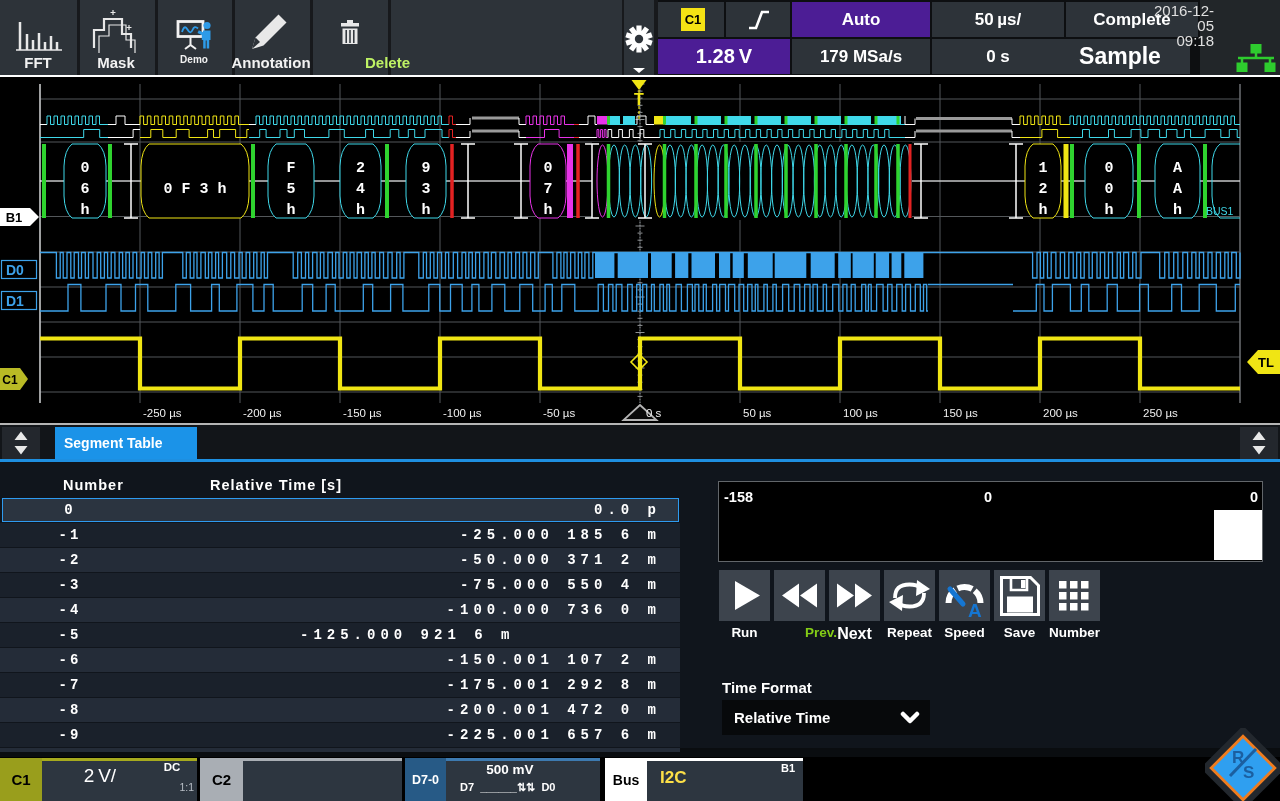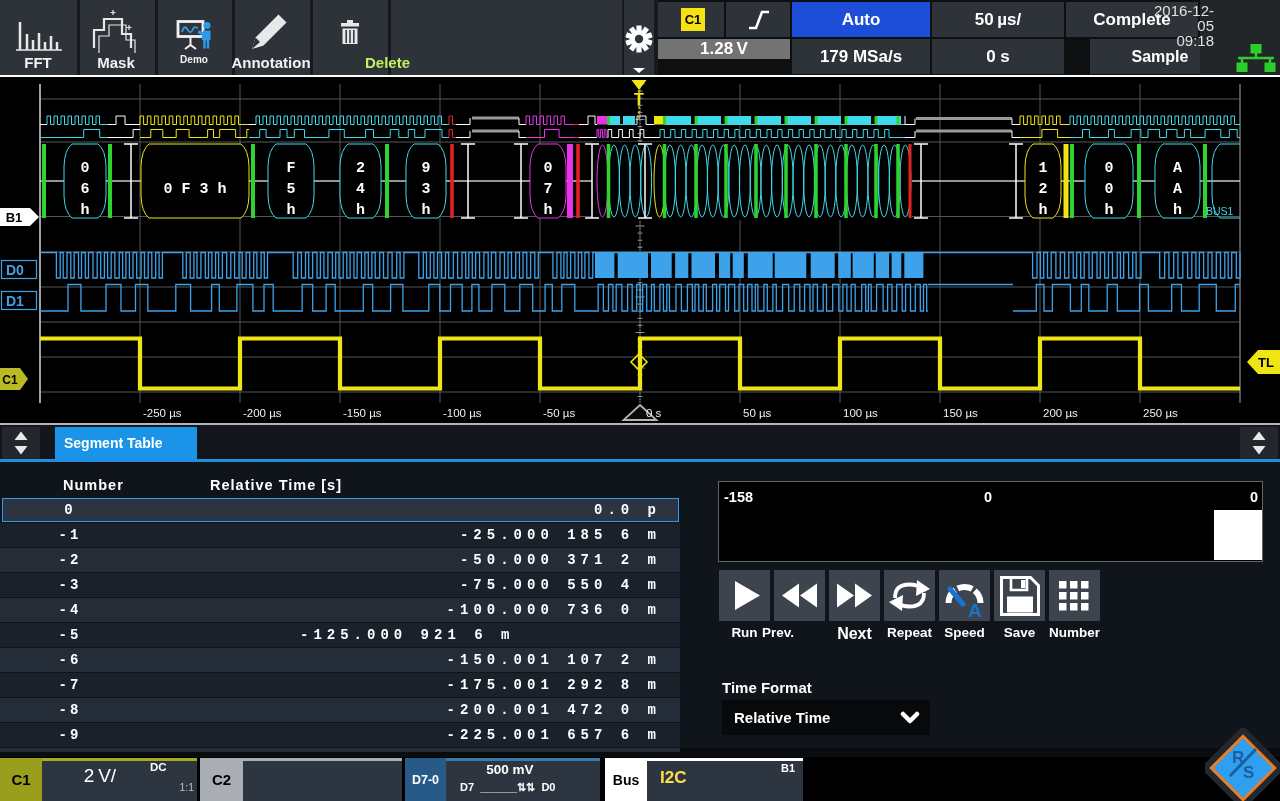--- a/index.html
+++ b/index.html
@@ -70,27 +70,27 @@
     </g>
 <path d="M14,68 h12 l-6,5 Z" fill="#fff"></path>
 </svg>
 <div class="abs" style="left:658px;top:0;width:622px;height:75px;background:#0d0f11"></div>
 <div class="cell" style="left:658px;top:2px;width:66px;height:35px;background:#2d3339;font-size:17px;color:#fff"></div>
 <div class="abs" style="left:681px;top:8px;width:24px;height:23px;background:#f5e214;color:#000;font-size:13px;font-weight:bold;display:flex;align-items:center;justify-content:center;">C1</div>
 <div class="cell" style="left:726px;top:2px;width:64px;height:35px;background:#2d3339;font-size:17px;color:#fff"></div>
 <svg class="abs" width="64" height="35" style="left:726px;top:2px">
     <path d="M23,26 h7 l6,-16 h7" stroke="#fff" stroke-width="2.6" fill="none"></path>
   </svg>
-<div class="cell" style="left:658px;top:39px;width:132px;height:20px;background:#737373;font-size:17px;color:#fff">1.28 V</div>
-<div class="cell" style="left:792px;top:2px;width:138px;height:35px;background:#1d4ed8;font-size:17px;color:#fff">Auto</div>
+<div class="cell" style="left:658px;top:39px;width:132px;height:35px;background:#4c1d95;font-size:20px;color:#fff">1.28 V</div>
+<div class="cell" style="left:792px;top:2px;width:138px;height:35px;background:#4c1d95;font-size:17px;color:#fff">Auto</div>
 <div class="cell" style="left:792px;top:39px;width:138px;height:35px;background:#2d3339;font-size:17px;color:#fff">179 MSa/s</div>
 <div class="cell" style="left:932px;top:2px;width:132px;height:35px;background:#2d3339;font-size:17px;color:#fff">50 µs/</div>
 <div class="cell" style="left:932px;top:39px;width:132px;height:35px;background:#2d3339;font-size:17px;color:#fff">0 s</div>
 <div class="cell" style="left:1066px;top:2px;width:132px;height:35px;background:#2d3339;font-size:17px;color:#fff">Complete</div>
-<div class="cell" style="left:1090px;top:39px;width:140px;height:35px;background:#2d3339;font-size:16px;color:#fff">Sample</div>
+<div class="cell" style="left:1050px;top:39px;width:140px;height:35px;background:#2d3339;font-size:23px;color:#fff">Sample</div>
 <div class="abs" style="left:1200px;top:0;width:80px;height:75px;background:#222629"></div>
 <div class="abs" style="left:1138px;top:3px;width:76px;text-align:right;color:#e0e0e0;font-size:15px;line-height:15px">2016-12-05<br>09:18</div>
 <svg class="abs" width="44" height="28" style="left:1234px;top:44px">
 <g fill="#2ecc2e" stroke="#2ecc2e">
 <rect x="17" y="0" width="10" height="9"></rect>
 <path d="M22,9 v5 M4,14 h36 M8,19 v-5 M36,19 v-5" stroke-width="2.5" fill="none"></path>
 <rect x="3" y="19" width="10" height="9"></rect>
 <rect x="31" y="19" width="10" height="9"></rect>
 </g>
   </svg>
@@ -452,21 +452,21 @@
 <div class="abs" style="left:300px;top:727px;width:361px;text-align:right;color:#fff;font-size:14px;font-weight:bold;font-family:'Liberation Mono',monospace;letter-spacing:5px">-225.001 657 6 m</div>
 <div class="abs" style="left:0;top:748px;width:680px;height:4px;background:#242c38"></div>
 <div class="abs" style="left:718px;top:481px;width:545px;height:81px;background:#000;border:1px solid #62666a"></div>
 <div class="abs" style="left:724px;top:489px;width:100px;color:#fff;font-size:14.5px;font-weight:bold">-158</div>
 <div class="abs" style="left:938px;top:489px;width:100px;text-align:center;color:#fff;font-size:14.5px;font-weight:bold">0</div>
 <div class="abs" style="left:1160px;top:489px;width:98px;text-align:right;color:#fff;font-size:14.5px;font-weight:bold">0</div>
 <div class="abs" style="left:1214px;top:510px;width:48px;height:50px;background:#fff"></div>
 <div class="abs" style="left:719px;top:570px;width:51px;height:51px;background:#3d444d"></div>
 <div class="abs" style="left:707px;top:625px;width:75px;text-align:center;color:#fff;font-size:13.5px;font-weight:bold">Run</div>
 <div class="abs" style="left:774px;top:570px;width:51px;height:51px;background:#3d444d"></div>
-<div class="abs" style="left:762px;top:625px;width:75px;text-align:left;color:#ffffff;font-size:13.5px;font-weight:bold">Prev.</div>
+<div class="abs" style="left:762px;top:625px;width:75px;text-align:right;color:#84cc16;font-size:13.5px;font-weight:bold">Prev.</div>
 <div class="abs" style="left:829px;top:570px;width:51px;height:51px;background:#3d444d"></div>
 <div class="abs" style="left:817px;top:625px;width:75px;text-align:center;color:#fff;font-size:16px;font-weight:bold">Next</div>
 <div class="abs" style="left:884px;top:570px;width:51px;height:51px;background:#3d444d"></div>
 <div class="abs" style="left:872px;top:625px;width:75px;text-align:center;color:#fff;font-size:13.5px;font-weight:bold">Repeat</div>
 <div class="abs" style="left:939px;top:570px;width:51px;height:51px;background:#3d444d"></div>
 <div class="abs" style="left:927px;top:625px;width:75px;text-align:center;color:#fff;font-size:13.5px;font-weight:bold">Speed</div>
 <div class="abs" style="left:994px;top:570px;width:51px;height:51px;background:#3d444d"></div>
 <div class="abs" style="left:982px;top:625px;width:75px;text-align:center;color:#fff;font-size:13.5px;font-weight:bold">Save</div>
 <div class="abs" style="left:1049px;top:570px;width:51px;height:51px;background:#3d444d"></div>
 <div class="abs" style="left:1037px;top:625px;width:75px;text-align:center;color:#fff;font-size:13.5px;font-weight:bold">Number</div>
@@ -505,21 +505,21 @@
 </svg>
 <div class="abs" style="left:722px;top:679px;width:200px;color:#fff;font-size:15px;font-weight:bold">Time Format</div>
 <div class="abs" style="left:722px;top:700px;width:208px;height:35px;background:#07090b;color:#fff;font-size:15px;font-weight:bold;display:flex;align-items:center;padding-left:12px">Relative Time</div>
 <svg class="abs" width="22" height="14" style="left:899px;top:711px">
 <path d="M4,3 L11,10 L18,3" stroke="#fff" stroke-width="4.5" fill="none" stroke-linecap="round" stroke-linejoin="round"></path>
   </svg>
 <div class="abs" style="left:0;top:757px;width:1280px;height:44px;background:#000"></div>
 <div class="abs" style="left:0;top:758px;width:42px;height:43px;background:#999e1c;color:#000;font-size:15px;font-weight:bold;display:flex;align-items:center;justify-content:center">C1</div>
 <div class="abs" style="left:42px;top:758px;width:155px;height:43px;background:#2d3640;border-top:3px solid #a6aa1e"></div>
 <div class="abs" style="left:45px;top:765px;width:110px;text-align:center;color:#fff;font-size:19px">2 V/</div>
-<div class="abs" style="left:150px;top:761px;width:44px;text-align:left;color:#fff;font-size:11.5px;font-weight:bold">DC</div>
+<div class="abs" style="left:150px;top:761px;width:44px;text-align:center;color:#fff;font-size:11.5px;font-weight:bold">DC</div>
 <div class="abs" style="left:150px;top:781px;width:44px;text-align:right;color:#b9bfc6;font-size:10.5px">1:1</div>
 <div class="abs" style="left:200px;top:758px;width:43px;height:43px;background:#a9aeb4;color:#000;font-size:15px;font-weight:bold;display:flex;align-items:center;justify-content:center">C2</div>
 <div class="abs" style="left:243px;top:758px;width:159px;height:43px;background:#2d3640;border-top:3px solid #a9aeb4"></div>
 <div class="abs" style="left:405px;top:758px;width:41px;height:43px;background:#275a86;color:#fff;font-size:12.5px;font-weight:bold;display:flex;align-items:center;justify-content:center">D7-0</div>
 <div class="abs" style="left:446px;top:758px;width:154px;height:43px;background:#2d3640;border-top:3px solid #3d7ab0"></div>
 <div class="abs" style="left:446px;top:762px;width:128px;text-align:center;color:#fff;font-size:13.5px;font-weight:bold">500 mV</div>
 <div class="abs" style="left:460px;top:781px;width:140px;color:#fff;font-size:11px;font-weight:bold">D7&nbsp;&nbsp;______⇅⇅&nbsp;&nbsp;D0</div>
 <div class="abs" style="left:605px;top:758px;width:42px;height:43px;background:#fff;color:#000;font-size:14px;font-weight:bold;display:flex;align-items:center;justify-content:center">Bus</div>
 <div class="abs" style="left:647px;top:758px;width:156px;height:43px;background:#2d3640;border-top:3px solid #fff"></div>
 <div class="abs" style="left:660px;top:768px;color:#fde047;font-size:17px;font-weight:bold">I2C</div>

